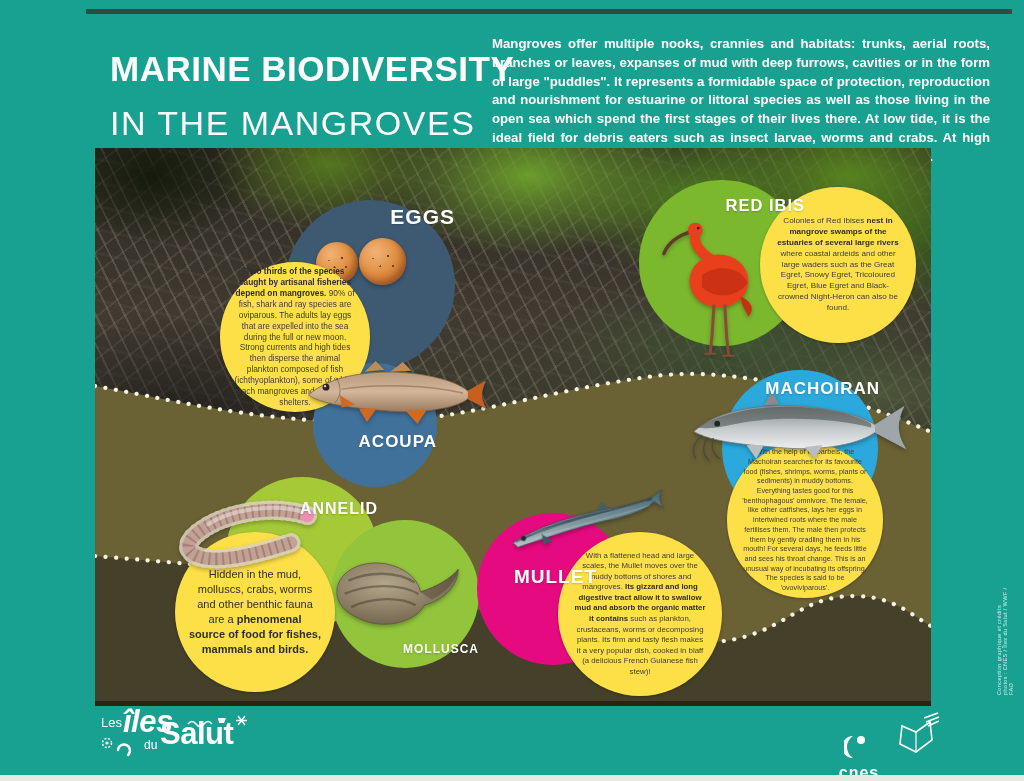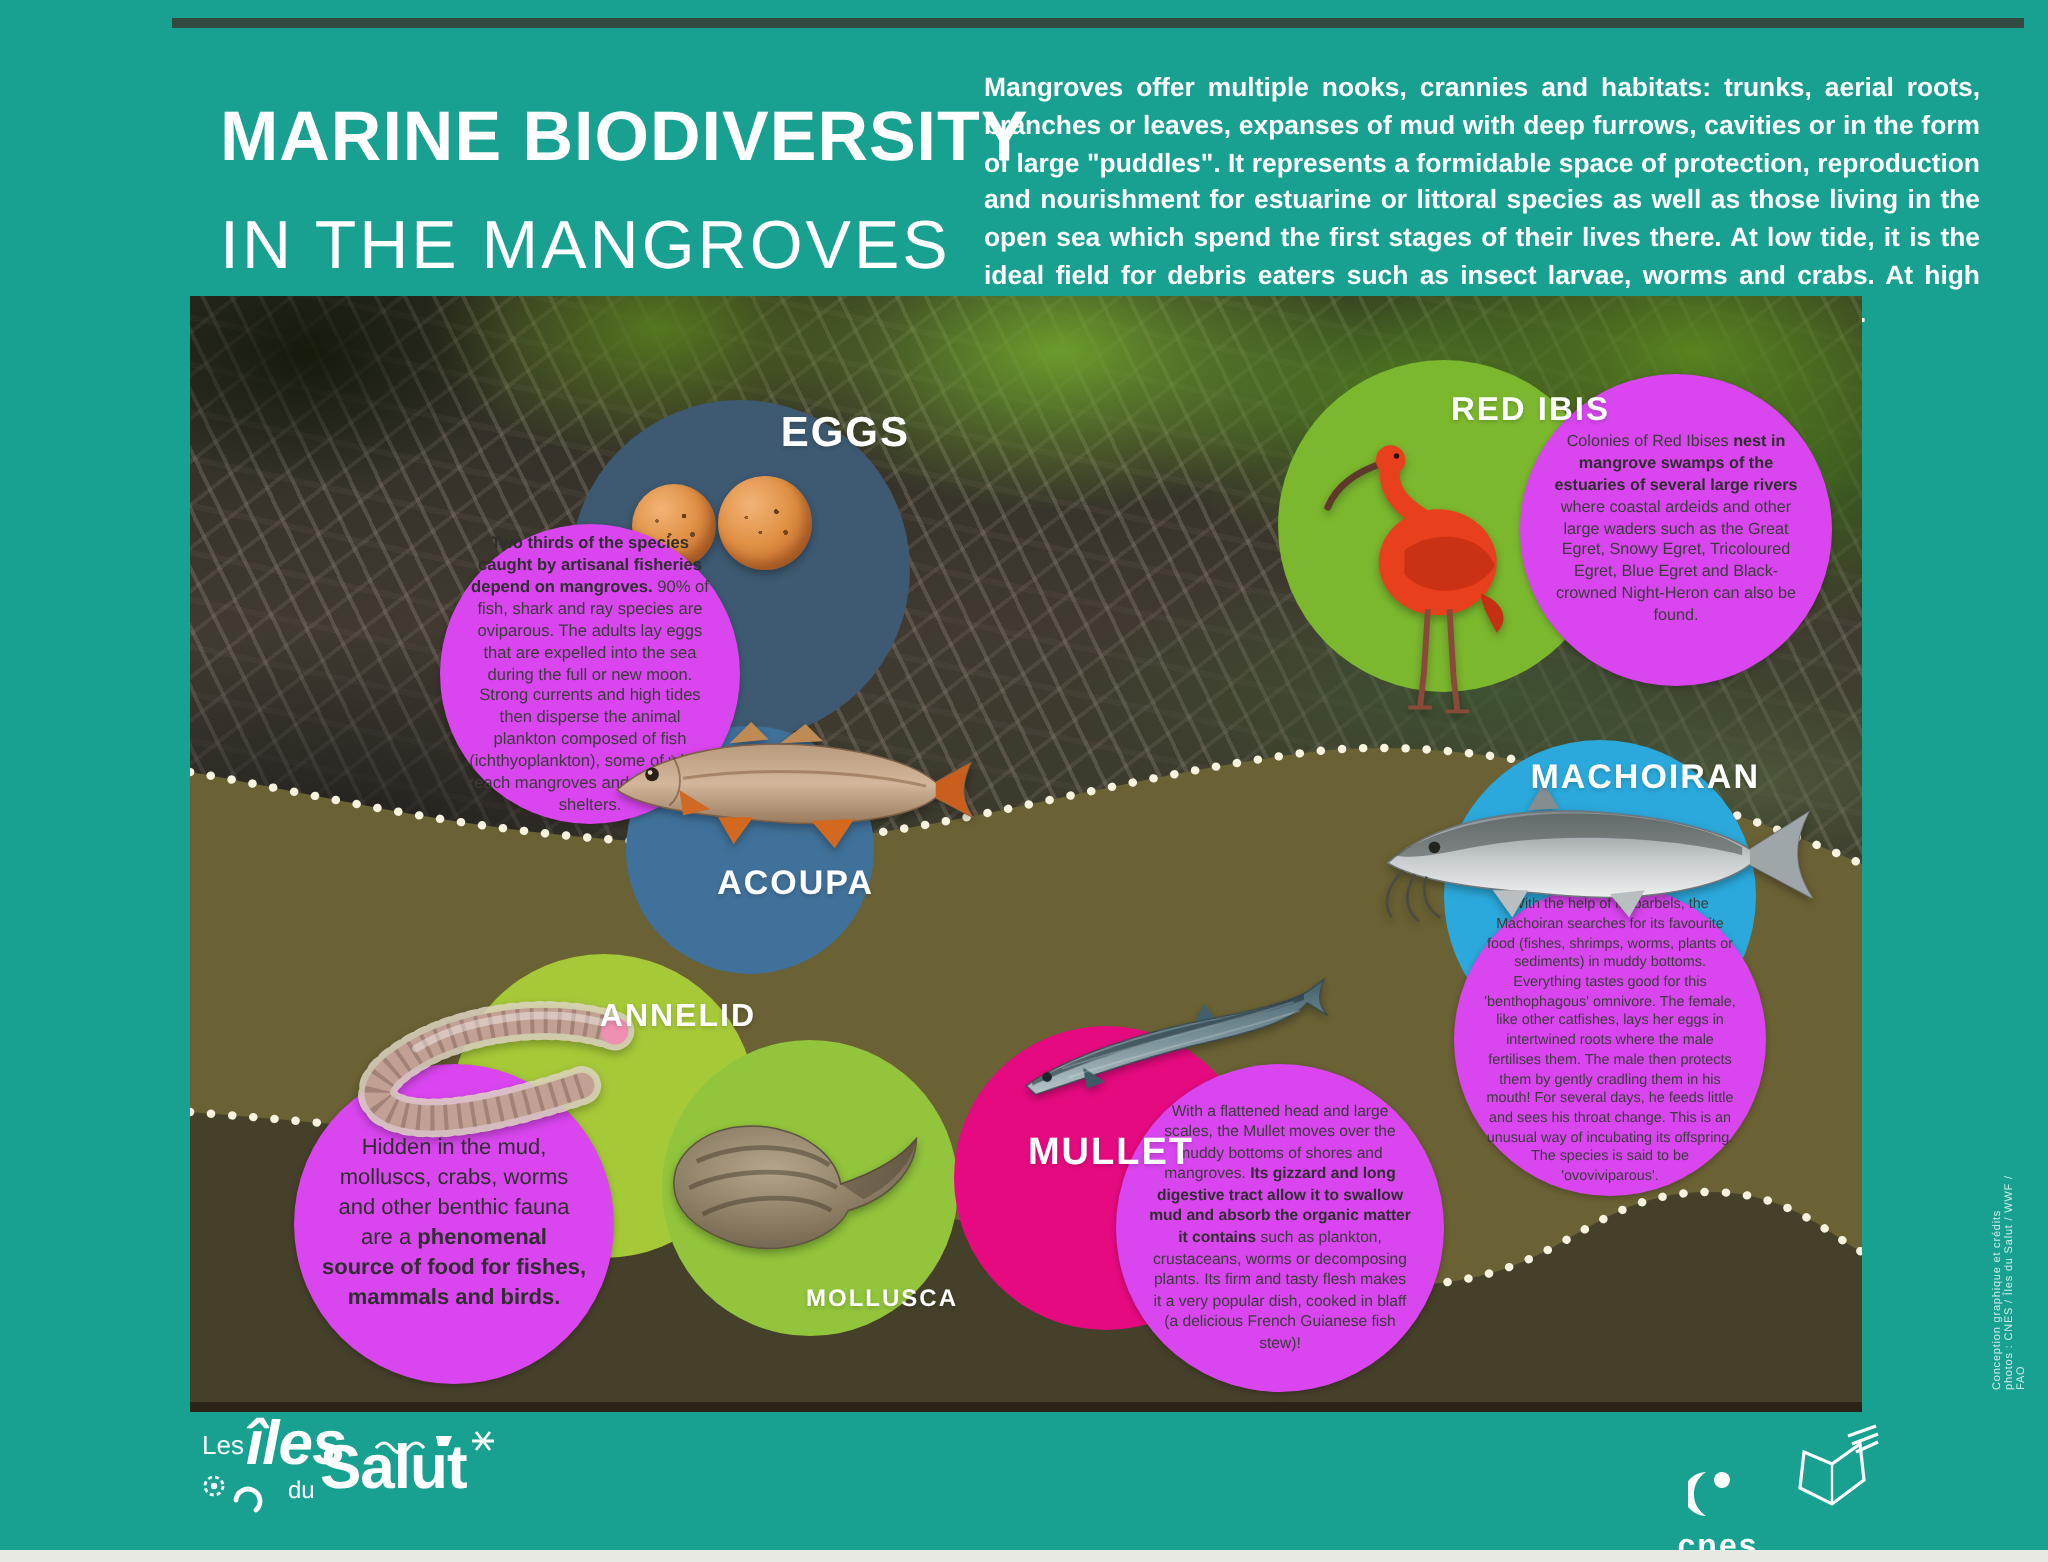--- a/index.html
+++ b/index.html
@@ -47,29 +47,29 @@
   .circ{position:absolute;border-radius:50%;}
   .c-eggs{left:190px;top:52px;width:170px;height:170px;background:#3d5a72;}
   .c-acoupa{left:218px;top:215px;width:124px;height:124px;background:#40719a;}
   .c-ibis{left:544px;top:32px;width:166px;height:166px;background:#7cb82e;}
   .c-machoiran{left:627px;top:222px;width:156px;height:156px;background:#2ba9dc;}
   .c-annelid{left:131px;top:329px;width:152px;height:152px;background:#a6c938;}
   .c-mollusca{left:236px;top:372px;width:148px;height:148px;background:#92c43c;}
   .c-mullet{left:382px;top:365px;width:152px;height:152px;background:#e60a80;}
   
   .note{
-    position:absolute;border-radius:50%;background:#d946ef;color:#3c3c3c;
+    position:absolute;border-radius:50%;background:#fde047;color:#3c3c3c;
     display:flex;align-items:center;justify-content:center;text-align:center;
     box-sizing:border-box;box-shadow:0 1px 3px rgba(0,0,0,.25);
   }
   .note .b{font-weight:700;color:#2e2e2e;}
   .n-eggs{left:125px;top:114px;width:150px;height:150px;padding:14px;font-size:8.3px;line-height:1.32;}
   .n-ibis{left:665px;top:39px;width:156px;height:156px;padding:15px;font-size:8.1px;line-height:1.35;}
   .n-machoiran{left:632px;top:294px;width:156px;height:156px;padding:15px;font-size:7.2px;line-height:1.35;}
-  .n-benthic{left:52px;top:384px;width:160px;height:160px;padding:14px;font-size:11px;line-height:1.35;color:#2f2f2f;}
+  .n-benthic{left:80px;top:384px;width:160px;height:160px;padding:14px;font-size:11px;line-height:1.35;color:#2f2f2f;}
   .n-mullet{left:463px;top:384px;width:164px;height:164px;padding:16px;font-size:7.8px;line-height:1.35;}
   
   .sp-label{
     position:absolute;color:#fff;font-weight:800;text-align:right;
     letter-spacing:1px;text-shadow:0 1px 2px rgba(0,0,0,.18);
   }
   .l-eggs{left:190px;top:57px;width:170px;font-size:21px;}
   .l-acoupa{left:218px;top:284px;width:124px;font-size:17px;}
   .l-ibis{left:544px;top:48px;width:166px;font-size:16.5px;}
   .l-machoiran{left:625px;top:231px;width:160px;font-size:17px;}

